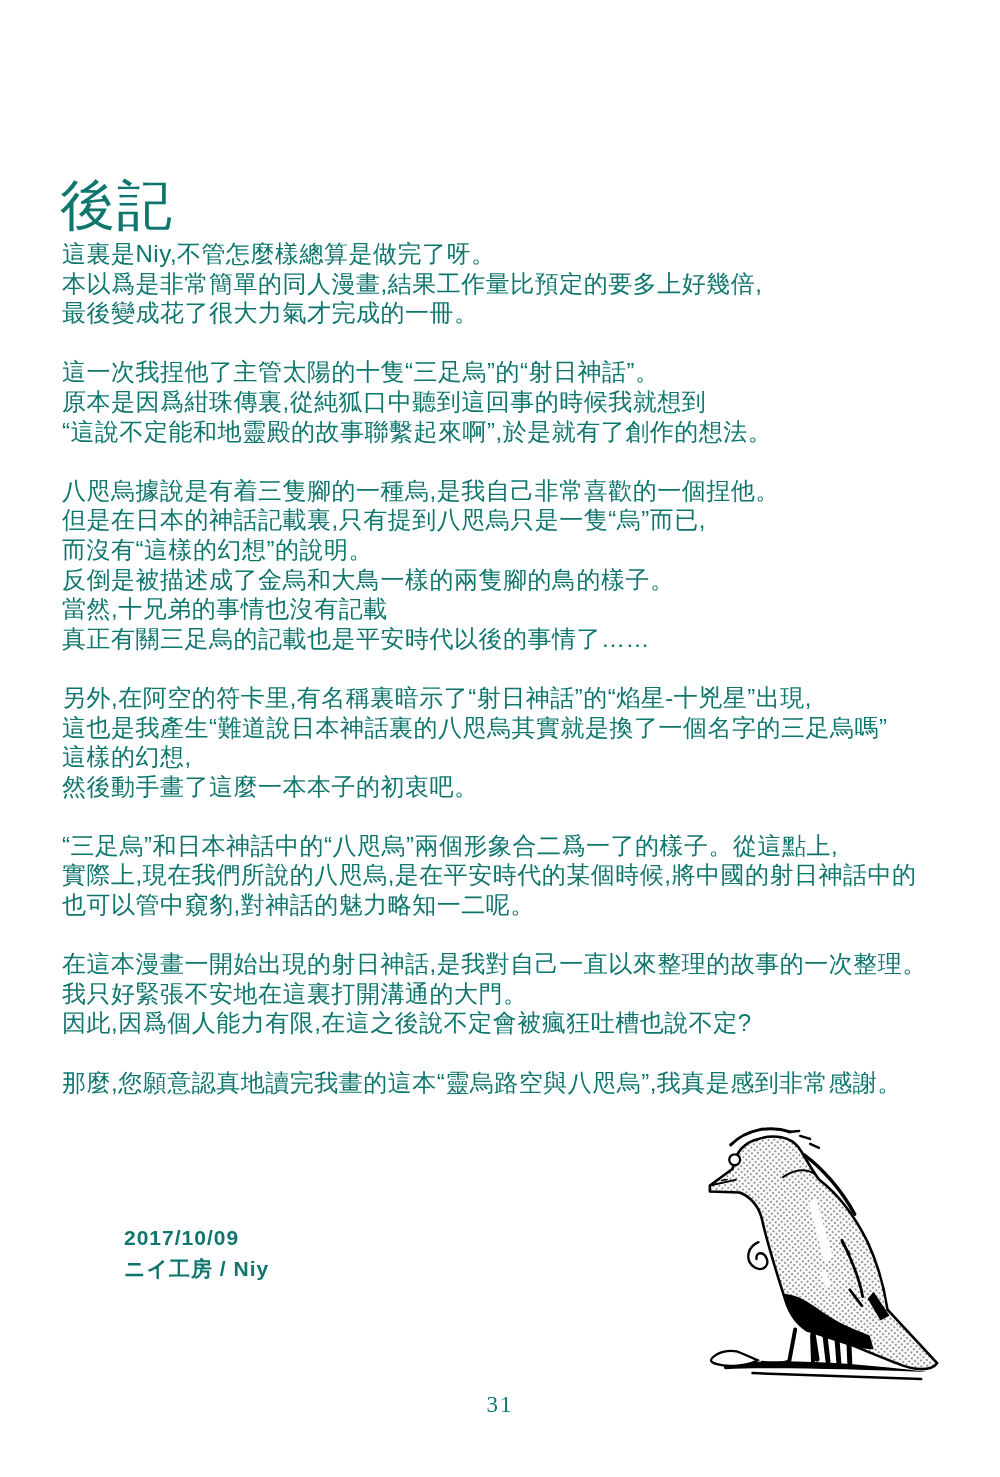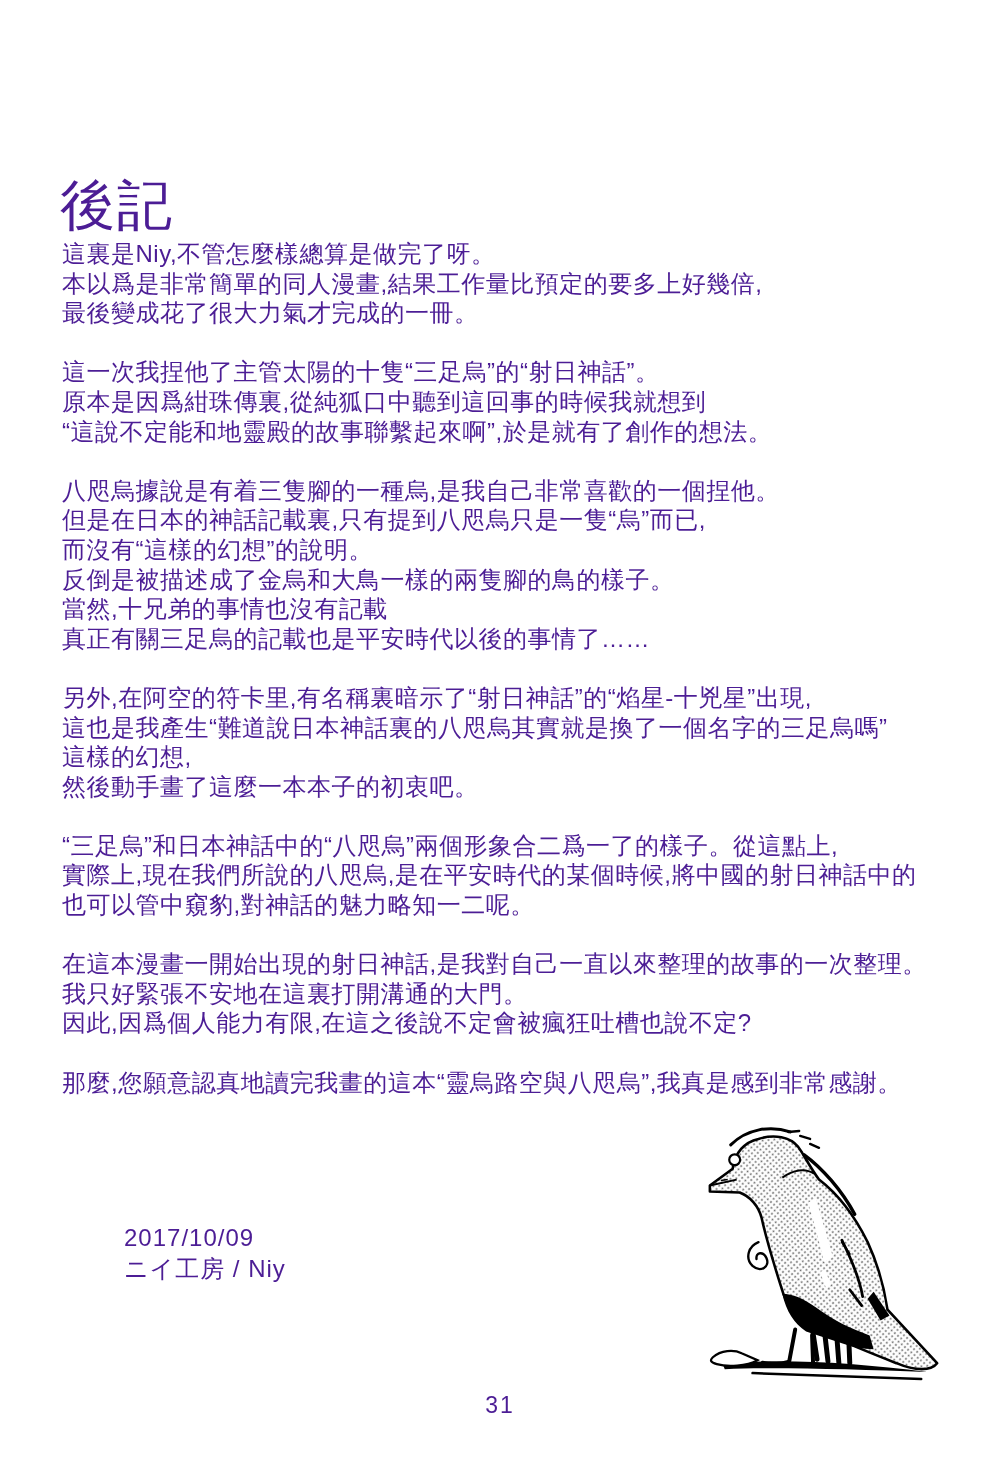--- a/index.html
+++ b/index.html
@@ -1,21 +1,21 @@
 <!DOCTYPE html>
 <html><head>
 <meta charset="utf-8">
 <style>
   html, body { margin: 0; padding: 0; background: #ffffff; }
   .page {
     position: relative;
     width: 1000px;
     height: 1477px;
     background: #ffffff;
-    color: #4c1d95;
+    color: #0f766e;
     font-family: "Liberation Sans", "DejaVu Sans", sans-serif;
     overflow: hidden;
   }
   .title {
     position: absolute;
     left: 60px;
     top: 178px;
     margin: 0;
     font-size: 55px;
     font-weight: 500;
@@ -31,39 +31,40 @@
     line-height: 29.6px;
     letter-spacing: 0.5px;
   }
   .para { margin: 0 0 29.6px 0; }
   .para:last-child { margin-bottom: 0; }
   .line { white-space: nowrap; }
   .signature {
     position: absolute;
     left: 124px;
     top: 1222px;
-    font-size: 24px;
+    font-size: 21px;
     line-height: 31px;
     letter-spacing: 1px;
+    font-weight: bold;
   }
   .bird {
     position: absolute;
     left: 693px;
     top: 1123px;
     width: 258px;
     height: 268px;
   }
   .bird svg { display: block; width: 100%; height: 100%; }
   .page-number {
     position: absolute;
     left: 0;
     right: 0;
     top: 1392px;
     text-align: center;
-    font-family: Liberation Sans, sans-serif;
+    font-family: Liberation Serif, serif;
     font-size: 23px;
     letter-spacing: 2px;
   }
 </style>
 </head>
 <body>
 
 <div class="page">
 
   <h1 class="title">後記</h1>

